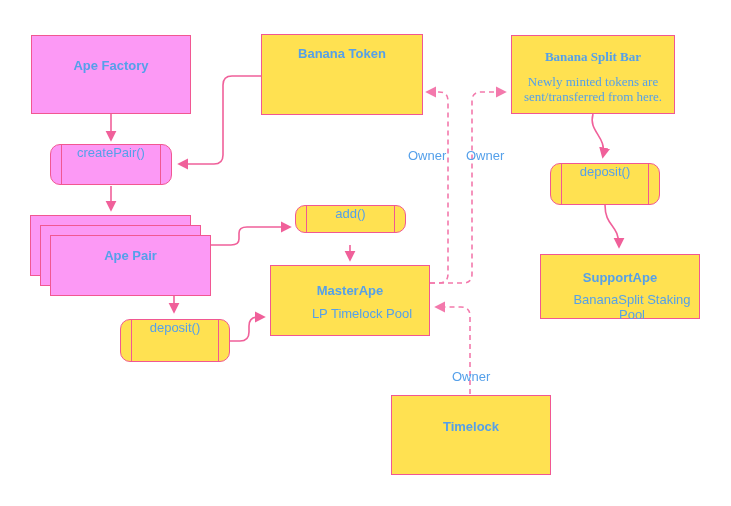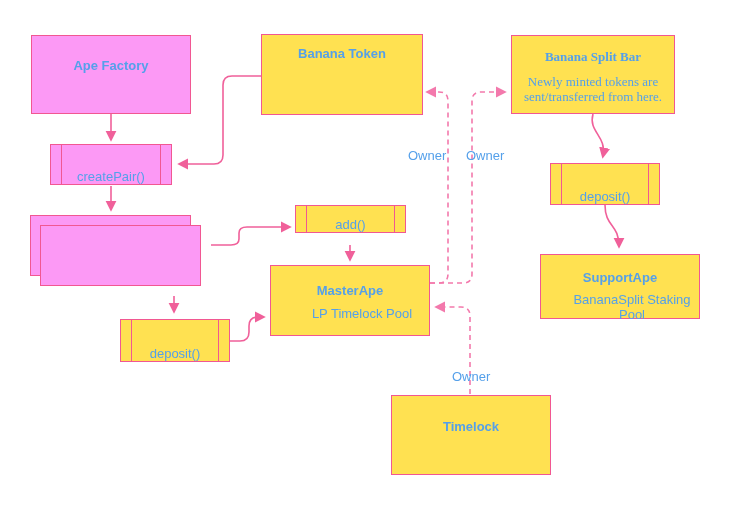--- a/index.html
+++ b/index.html
@@ -42,22 +42,23 @@
   .n-support-ape .subtitle { margin-top: 7px; }
   .n-timelock      { left: 391px; top: 395px; width: 160px; height: 80px; padding-top: 23px; }
 
   
   .n-ape-pair-back  { left: 30px; top: 215px; width: 161px; height: 61px; }
   .n-ape-pair-mid   { left: 40px; top: 225px; width: 161px; height: 61px; }
   .n-ape-pair-front { left: 50px; top: 235px; width: 161px; height: 61px; padding-top: 12px; }
 
   
   .method {
-    display: flex; align-items: flex-end; justify-content: center;
+    display: flex; align-items: flex-start; justify-content: center;
     position: absolute;
+    border-radius: 10px;
   }
   .method::before, .method::after {
     content: ""; position: absolute; top: 0; bottom: 0; width: 0;
     border-left: 1.5px solid var(--stroke);
   }
   .method::before { left: 10px; }
   .method::after  { right: 10px; }
   .n-create-pair     { left: 50px;  top: 144px; width: 122px; height: 41px; }
   .n-add             { left: 295px; top: 205px; width: 111px; height: 28px; }
   .n-deposit-lp      { left: 120px; top: 319px; width: 110px; height: 43px; }
@@ -120,20 +121,23 @@
       <div>sent/transferred from here.</div>
     </div>
   </div>
 
   <div class="node pink method n-create-pair">
     <span>createPair()</span>
   </div>
 
   <div class="node pink n-ape-pair-back"></div>
   <div class="node pink n-ape-pair-mid"></div>
+  <div class="node pink n-ape-pair-front">
+    <div class="title">Ape Pair</div>
+  </div>
 
   <div class="node yellow method n-add">
     <span>add()</span>
   </div>
 
   <div class="node yellow n-master-ape">
     <div class="title">MasterApe</div>
     <div class="subtitle">LP Timelock Pool</div>
   </div>
 

